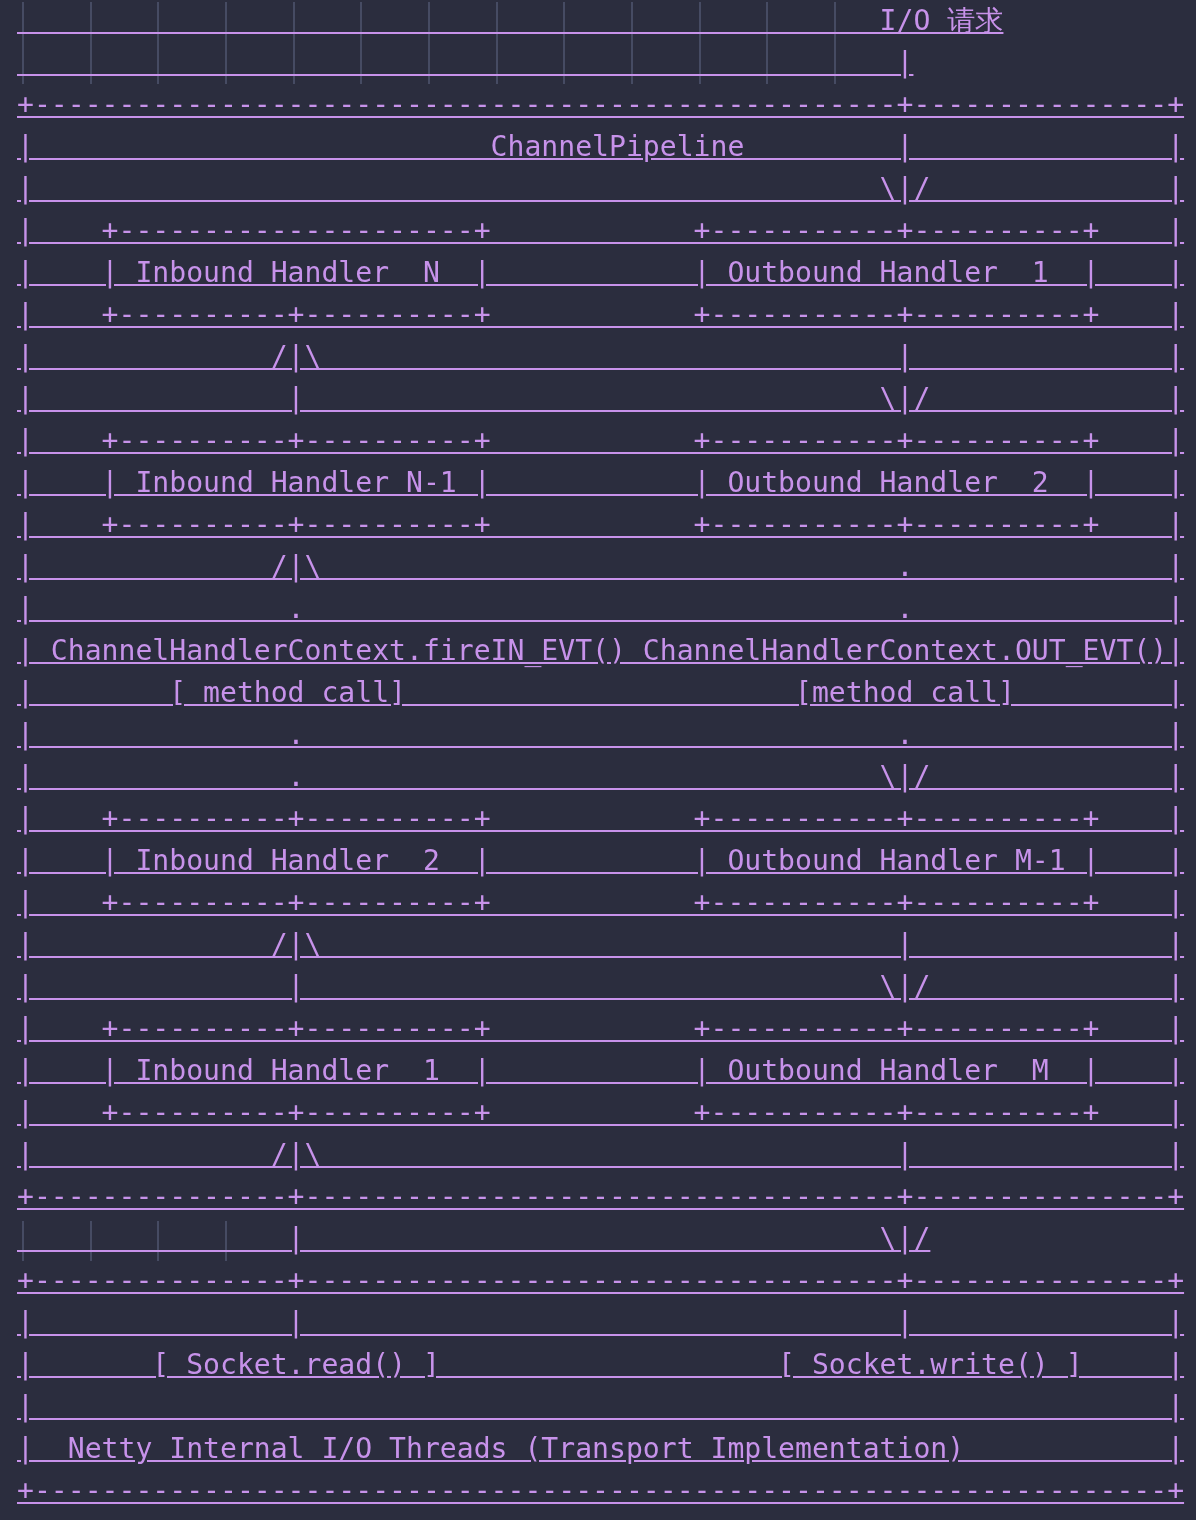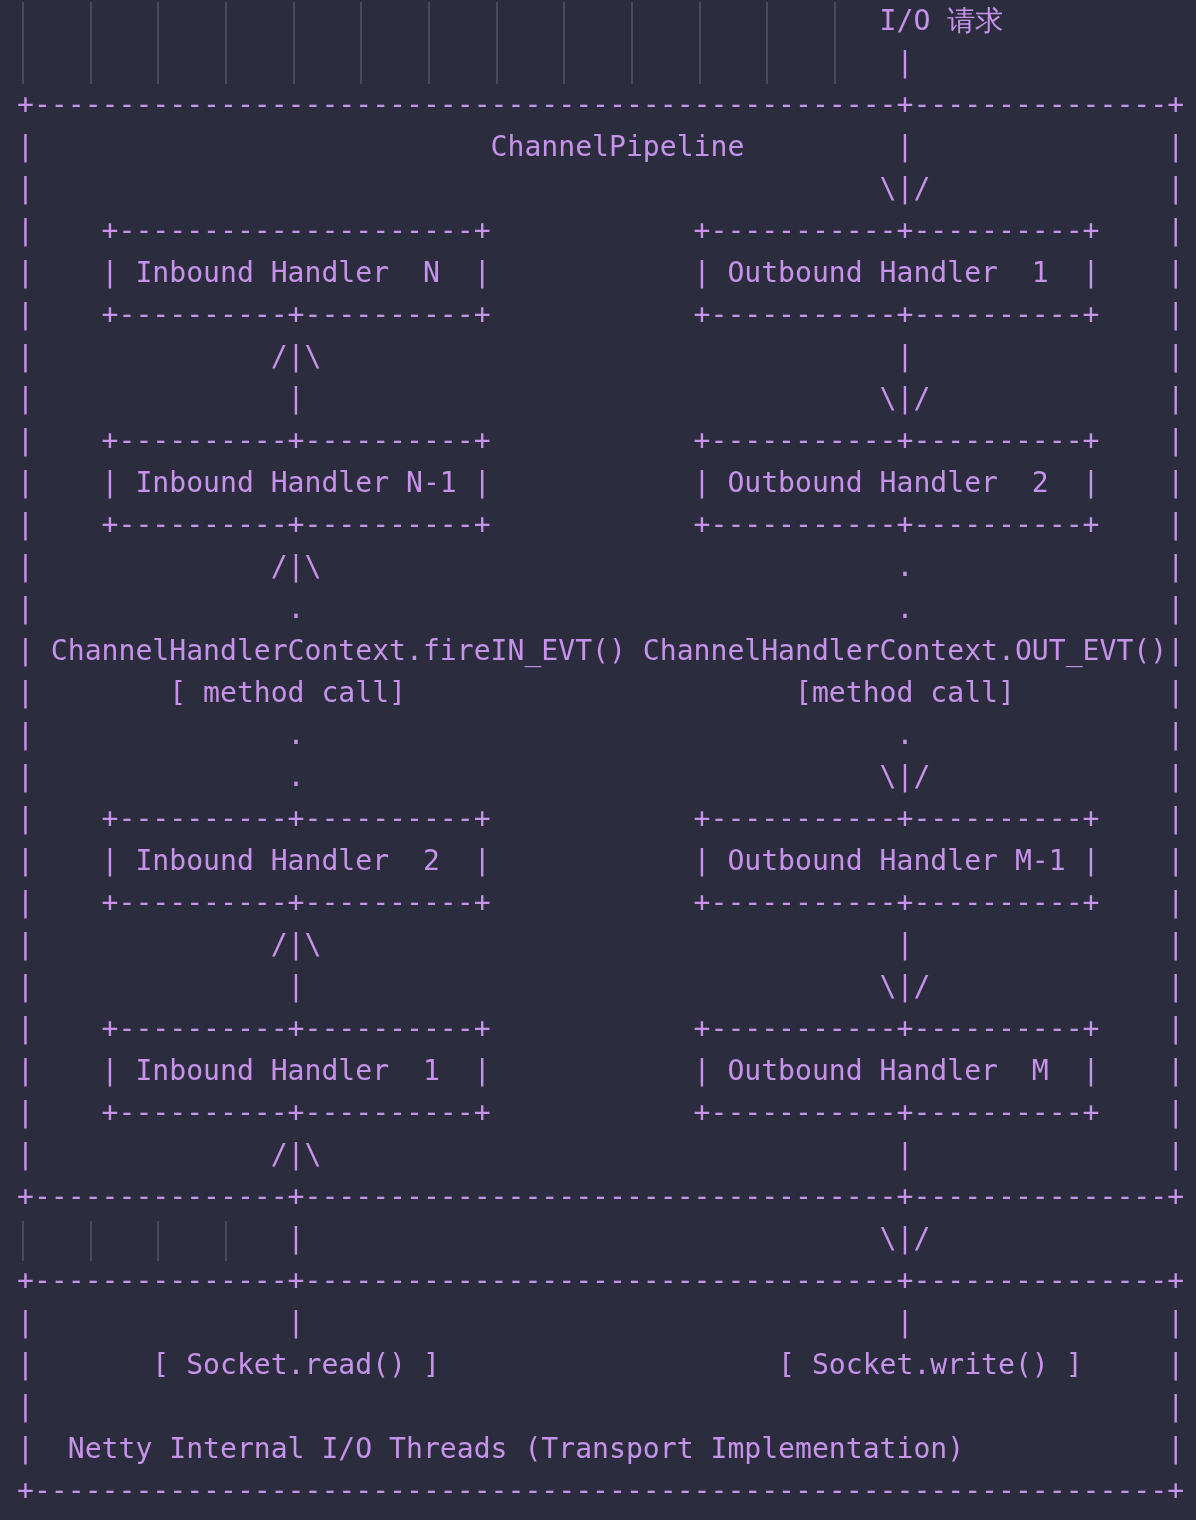--- a/index.html
+++ b/index.html
@@ -60,21 +60,21 @@
       <div class="guide" style="left: 563px; top: 2px; height: 82px; background: rgb(70, 75, 99);"></div>
       <div class="guide" style="left: 631px; top: 2px; height: 82px; background: rgb(70, 75, 99);"></div>
       <div class="guide" style="left: 699px; top: 2px; height: 82px; background: rgb(70, 75, 99);"></div>
       <div class="guide" style="left: 766px; top: 2px; height: 82px; background: rgb(70, 75, 99);"></div>
       <div class="guide" style="left: 834px; top: 2px; height: 82px; background: rgb(70, 75, 99);"></div>
       <div class="guide" style="left: 22px; top: 1221px; height: 40px; background: rgb(70, 75, 99);"></div>
       <div class="guide" style="left: 90px; top: 1221px; height: 40px; background: rgb(70, 75, 99);"></div>
       <div class="guide" style="left: 157px; top: 1221px; height: 40px; background: rgb(70, 75, 99);"></div>
       <div class="guide" style="left: 225px; top: 1221px; height: 40px; background: rgb(70, 75, 99);"></div>
     </div>
-  <pre class="ascii" style="color: rgb(199, 146, 234);">                                                   I/O 请求
+  <pre class="ascii" style="color: rgb(199, 146, 234); text-decoration: underline;">                                                   I/O 请求
                                                     |
 +---------------------------------------------------+---------------+
 |                           ChannelPipeline         |               |
 |                                                  \|/              |
 |    +---------------------+            +-----------+----------+    |
 |    | Inbound Handler  N  |            | Outbound Handler  1  |    |
 |    +----------+----------+            +-----------+----------+    |
 |              /|\                                  |               |
 |               |                                  \|/              |
 |    +----------+----------+            +-----------+----------+    |

